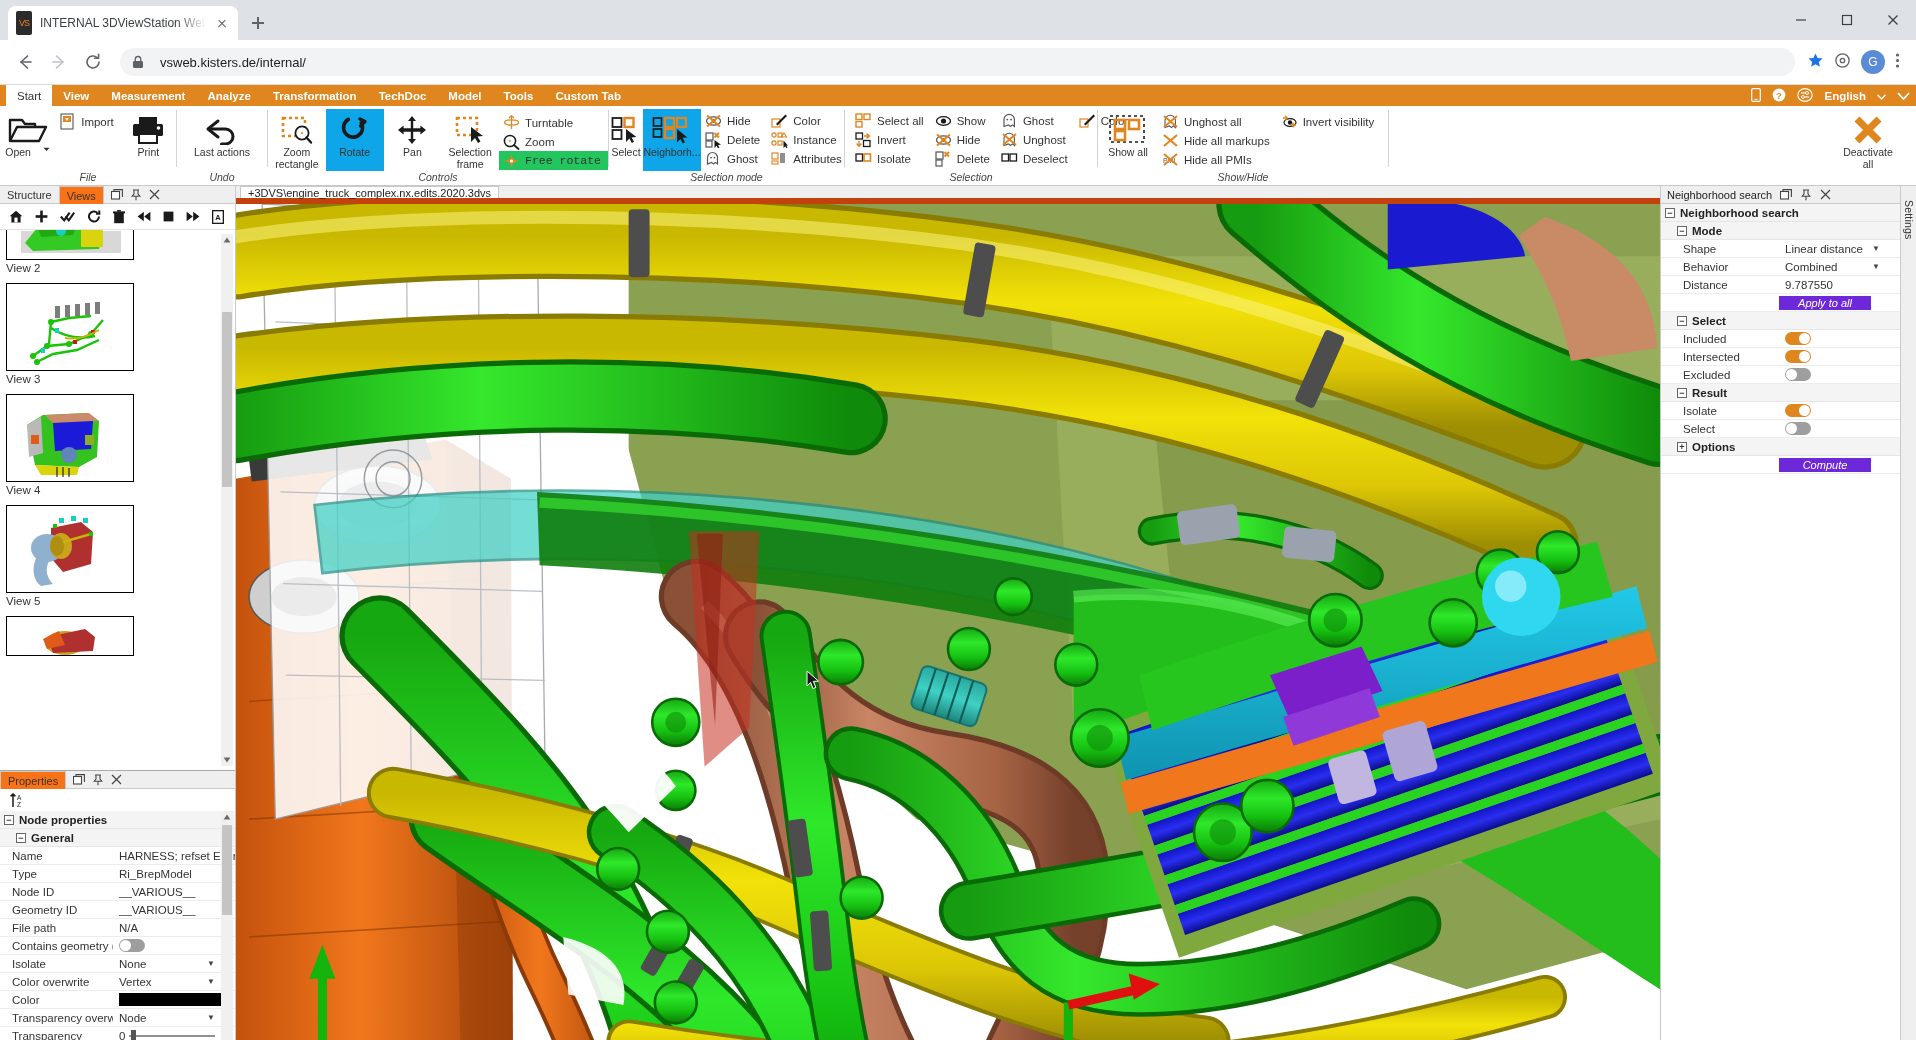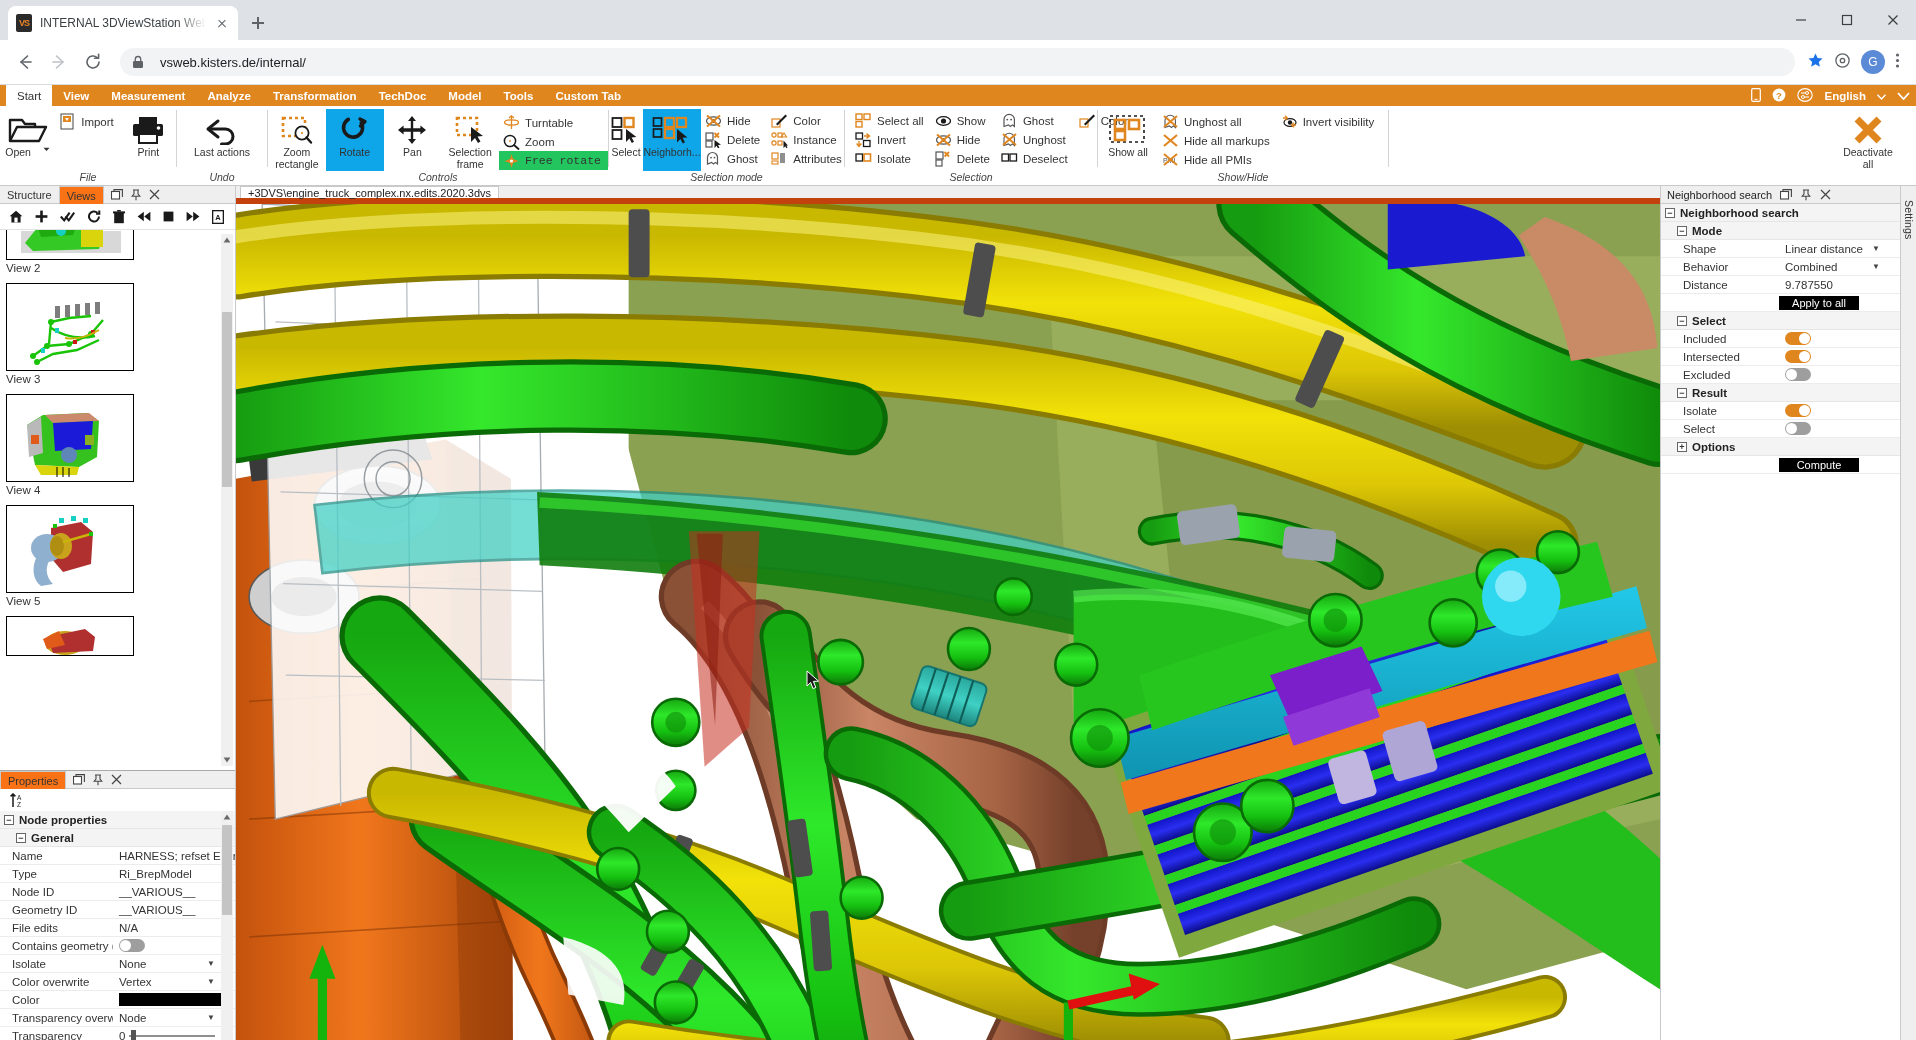--- a/index.html
+++ b/index.html
@@ -18,23 +18,23 @@
     height: 40px; background: #dee1e6;
     display: flex; align-items: flex-end; padding-left: 8px;
     position: relative;
   }
   .btab {
     height: 34px; width: 230px; background: #fff;
     border-radius: 8px 8px 0 0; display: flex; align-items: center;
     padding: 0 8px; gap: 8px; font-size: 12px; color: #3c4043;
   }
   .btab-favicon {
-    width: 16px; height: 18px; background: #2b2b2b; border-radius: 2px;
+    width: 16px; height: 24px; background: #2b2b2b; border-radius: 2px;
     display: flex; align-items: center; justify-content: center;
-    font-size: 9px; font-weight: bold; color: #e8842a; flex: 0 0 16px;
+    font-size: 9px; font-weight: normal; color: #e8842a; flex: 0 0 16px;
     letter-spacing: -1px;
   }
   .btab-title {
     flex: 1 1 auto; overflow: hidden; white-space: nowrap;
     text-overflow: clip; font-size: 12px; color: #3c4043;
     mask-image: linear-gradient(to right, #000 82%, transparent 100%);
     -webkit-mask-image: linear-gradient(to right, #000 82%, transparent 100%);
   }
   .btab-close { width: 16px; height: 16px; position: relative; cursor: pointer; flex: 0 0 16px; }
   .btab-close::before, .btab-close::after {
@@ -183,21 +183,21 @@
   .vpcanvas { position:absolute; inset:0; }
 
   
   .rightdock { width: 240px; background:#fff; border-left:1px solid #c9c9c9; display:flex; flex-direction:column; }
   .ns-head { height:18px; background:#efefef; display:flex; align-items:center; border-bottom:1px solid #c9c9c9; font-size:11px; padding-left:6px; gap:8px; }
   .ns-head .ttl { color:#222; }
   .ns-body { font-size: 11.5px; }
   .nsrow { display:flex; height:18px; align-items:center; border-bottom:1px solid #ececec; color:#333; }
   .nsrow .k { width: 118px; flex:0 0 118px; padding-left: 22px; }
   .nsrow .v { flex:1 1 auto; padding-left: 6px; position:relative; display:flex; align-items:center; }
-  .nsbtn { width: 80px; height: 14px; background:#000000; color:#fff; font-size:11px; display:flex; align-items:center; justify-content:center; cursor:pointer; }
+  .nsbtn { width: 92px; height: 14px; background:#6d28d9; color:#fff; font-size:11px; display:flex; align-items:center; justify-content:center; cursor:pointer;font-style:italic; }
   .settings-rail {
     width: 16px; background:#efefef; border-left:1px solid #c9c9c9;
     display:flex; align-items:flex-start; justify-content:center; padding-top: 14px;
   }
   .settings-rail span {
     writing-mode: vertical-rl; font-size: 10.5px; color:#333; letter-spacing: .2px;
   }
   .cursor-arrow { position:absolute; pointer-events:none; }
 </style>
 </head>
@@ -1013,21 +1013,21 @@
           </div>
           <div class="prow">
             <span class="k">Node ID</span>
             <span class="v">__VARIOUS__</span>
           </div>
           <div class="prow">
             <span class="k">Geometry ID</span>
             <span class="v">__VARIOUS__</span>
           </div>
           <div class="prow">
-            <span class="k">File edits</span>
+            <span class="k">File path</span>
             <span class="v">N/A</span>
           </div>
           <div class="prow">
             <span class="k" style="overflow:hidden;white-space:nowrap;">Contains geometry (...</span>
             <span class="v">
               <span class="toggle">
                   <span class="knob"></span>
                 </span>
             </span>
           </div>

